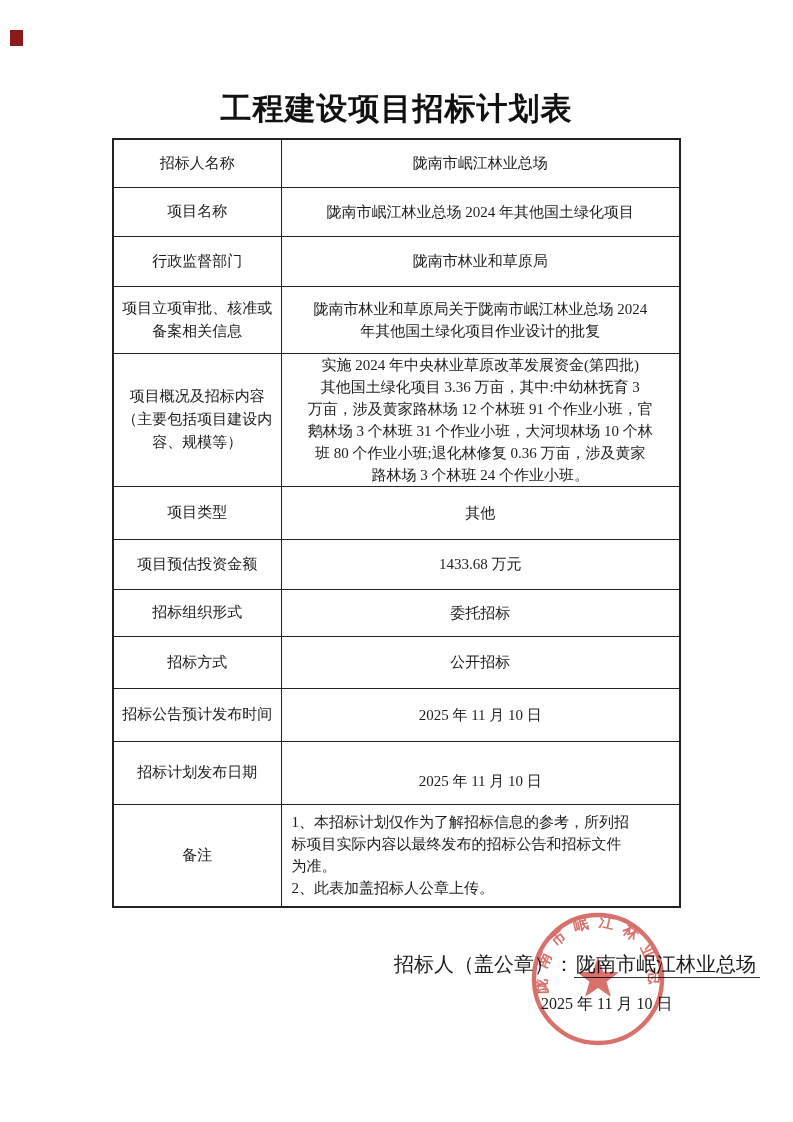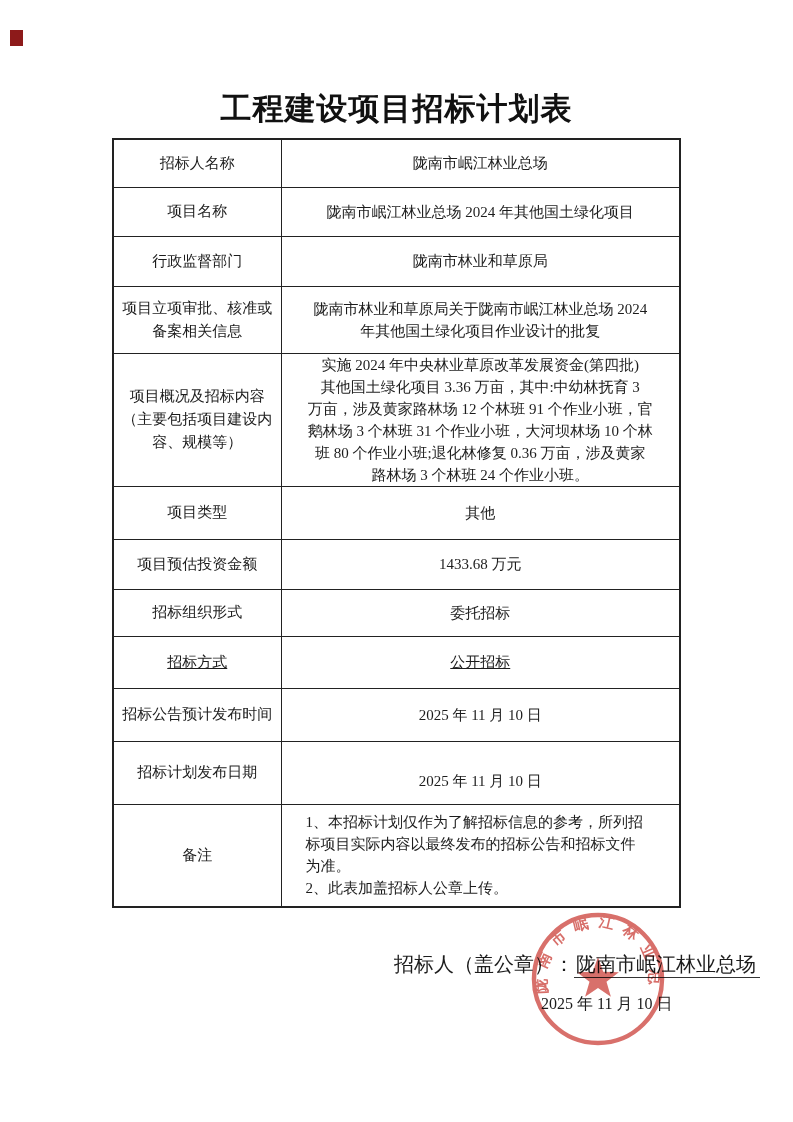--- a/index.html
+++ b/index.html
@@ -41,26 +41,26 @@
     white-space:pre-line;
   }
   tbody tr:nth-child(1){height:48px;padding-left:48px;}
   tbody tr:nth-child(2){height:49px;}
   tbody tr:nth-child(3){height:50px;}
   tbody tr:nth-child(4){height:67px;margin-top:30px;}
   tbody tr:nth-child(5){height:132px;}
   tbody tr:nth-child(6){height:53px;}
   tbody tr:nth-child(7){height:50px;}
   tbody tr:nth-child(8){height:47px;}
-  tbody tr:nth-child(9){height:52px;text-decoration:underline;}
+  tbody tr:nth-child(9){height:52px;}
   tbody tr:nth-child(10){height:53px;}
   tbody tr:nth-child(11){height:63px;}
   tbody tr:nth-child(12){height:103px;}
   tbody tr:nth-child(11) td.cell-value{padding-top:16px;}
-  tbody tr:nth-child(12) td.cell-value{text-align:left;padding:0 24px;}
+  tbody tr:nth-child(12) td.cell-value{text-align:left;padding:0 10px;}
 
   
   .sig-line{
     position:absolute;left:394px;top:952px;font-size:20px;line-height:24px;white-space:nowrap;
   }
   .sig-name{
     border-bottom:1px solid #333;padding:0 4px 2px 2px;
   }
   .sig-date{
     position:absolute;left:541px;top:992px;font-size:16px;line-height:24px;white-space:nowrap;

